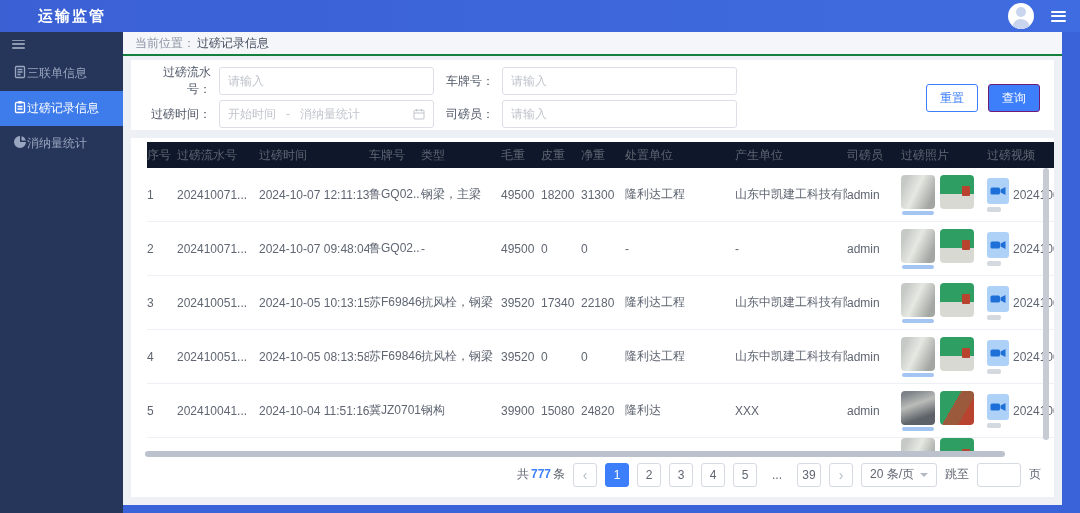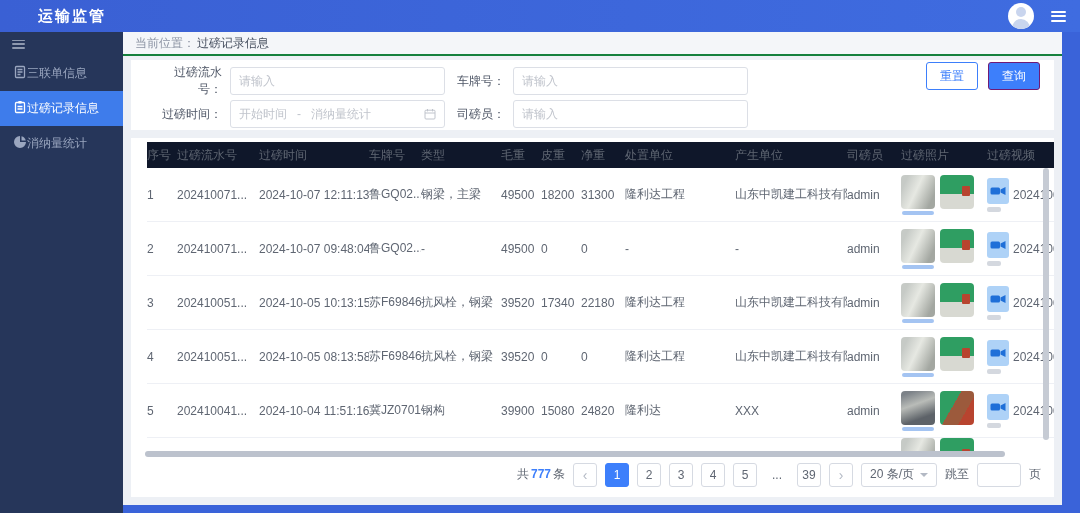--- a/index.html
+++ b/index.html
@@ -27,31 +27,31 @@
   .bars i{height:1.6px;background:#8e99af;border-radius:1px}
   .side-item{height:35px;display:flex;align-items:center;gap:0;padding-left:13px;cursor:pointer}
   .side-item.active{background:#3e7ceb;color:#fff}
   .side-item svg{flex:none}
 
   .main{flex:1;background:#edf0f5;margin-right:18px;margin-bottom:8px;display:flex;flex-direction:column;overflow:hidden}
   .breadcrumb{height:24px;background:#f4f6f9;display:flex;align-items:center;padding-left:12px;font-size:12px;color:#8b93a3;border-bottom:2px solid #15803d;gap:2px}
   .crumb-current{color:#454e5e}
 
   
-  .filter-card{background:#fff;margin:4px 8px 0;padding:7px 21px;position:relative;height:70px}
+  .filter-card{background:#fff;margin:4px 8px 0;padding:7px 10px;position:relative;height:70px}
   .f-row{display:flex;align-items:center;height:28px}
   .f-row+.f-row{margin-top:5px}
   .f-label{width:70px;text-align:right;font-size:12px;color:#4e5666;margin-right:8px;flex:none}
   .f-label.short{width:52px;margin-left:8px}
   .f-input{height:28px;border:1px solid #dcdfe6;border-radius:3px;font-size:12px;padding:0 8px;color:#333;width:215px;background:#fff;outline:none}
   .f-input.w2{width:235px}
   .f-input::placeholder{color:#c0c4cc}
   .date-input{width:215px;height:28px;border:1px solid #dcdfe6;border-radius:3px;display:flex;align-items:center;padding:0 8px;font-size:12px;color:#c0c4cc;gap:10px;cursor:pointer;background:#fff}
   .date-input .cal{margin-left:auto;display:flex}
-  .f-buttons{position:absolute;right:14px;top:2px;display:flex;gap:10px}
+  .f-buttons{position:absolute;right:14px;top:24px;display:flex;gap:10px}
   .btn{height:28px;padding:0 13px;border-radius:3px;font-size:12px;display:flex;align-items:center;cursor:pointer}
   .btn.ghost{border:1px solid #3d7ffb;color:#3d7ffb;background:#fff}
   .btn.primary{background:#3d7ffb;color:#fff;border:1px solid #701a75}
 
   
   .table-card{background:#fff;margin:8px 8px 8px;flex:1;position:relative;padding:4px 0 0 16px;overflow:hidden}
   .t-head,.t-row,.t-partial{display:flex;align-items:center;width:920px;font-size:12px}
   .t-head{height:26px;background:#0f172a;color:#5f6672}
   .t-row{height:54px;border-bottom:1px solid #eef0f5;color:#5f6672}
   .cell{flex:none;padding-right:6px;overflow:hidden;white-space:nowrap}

